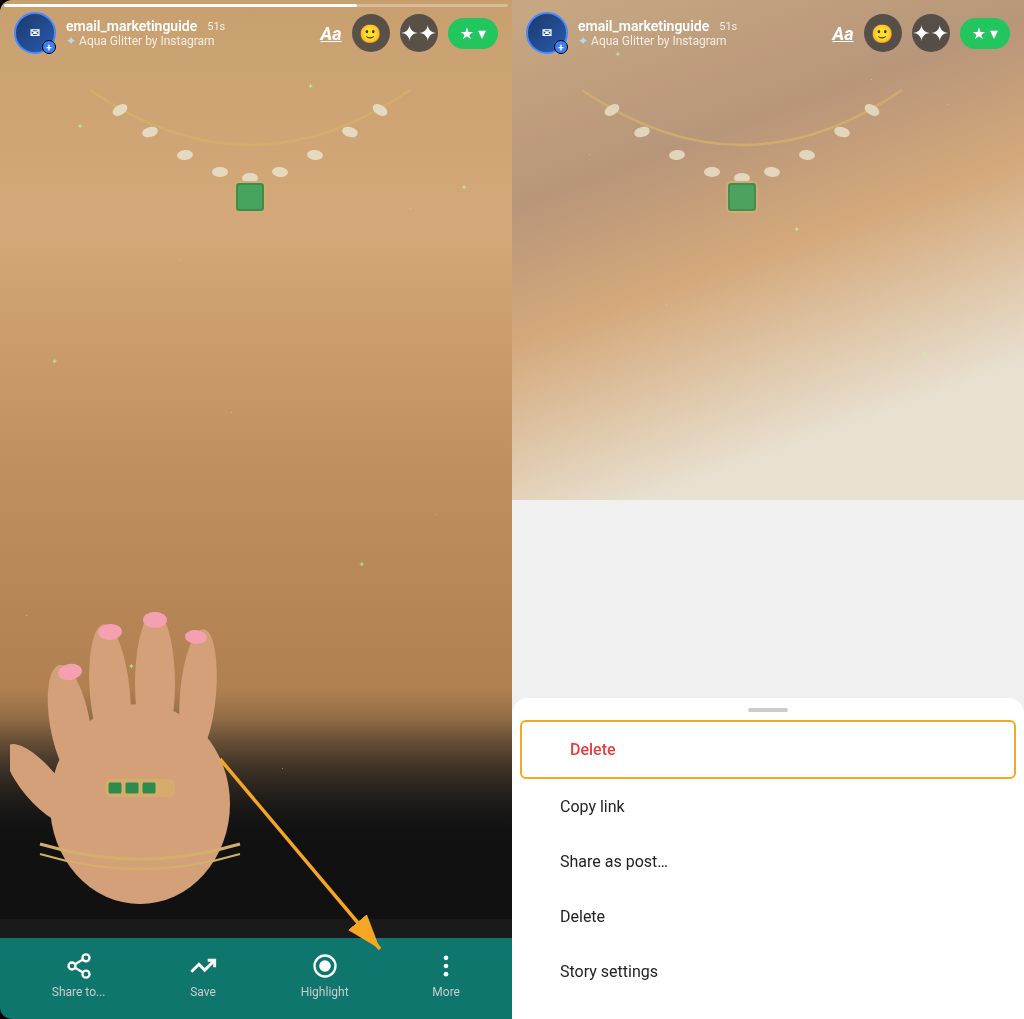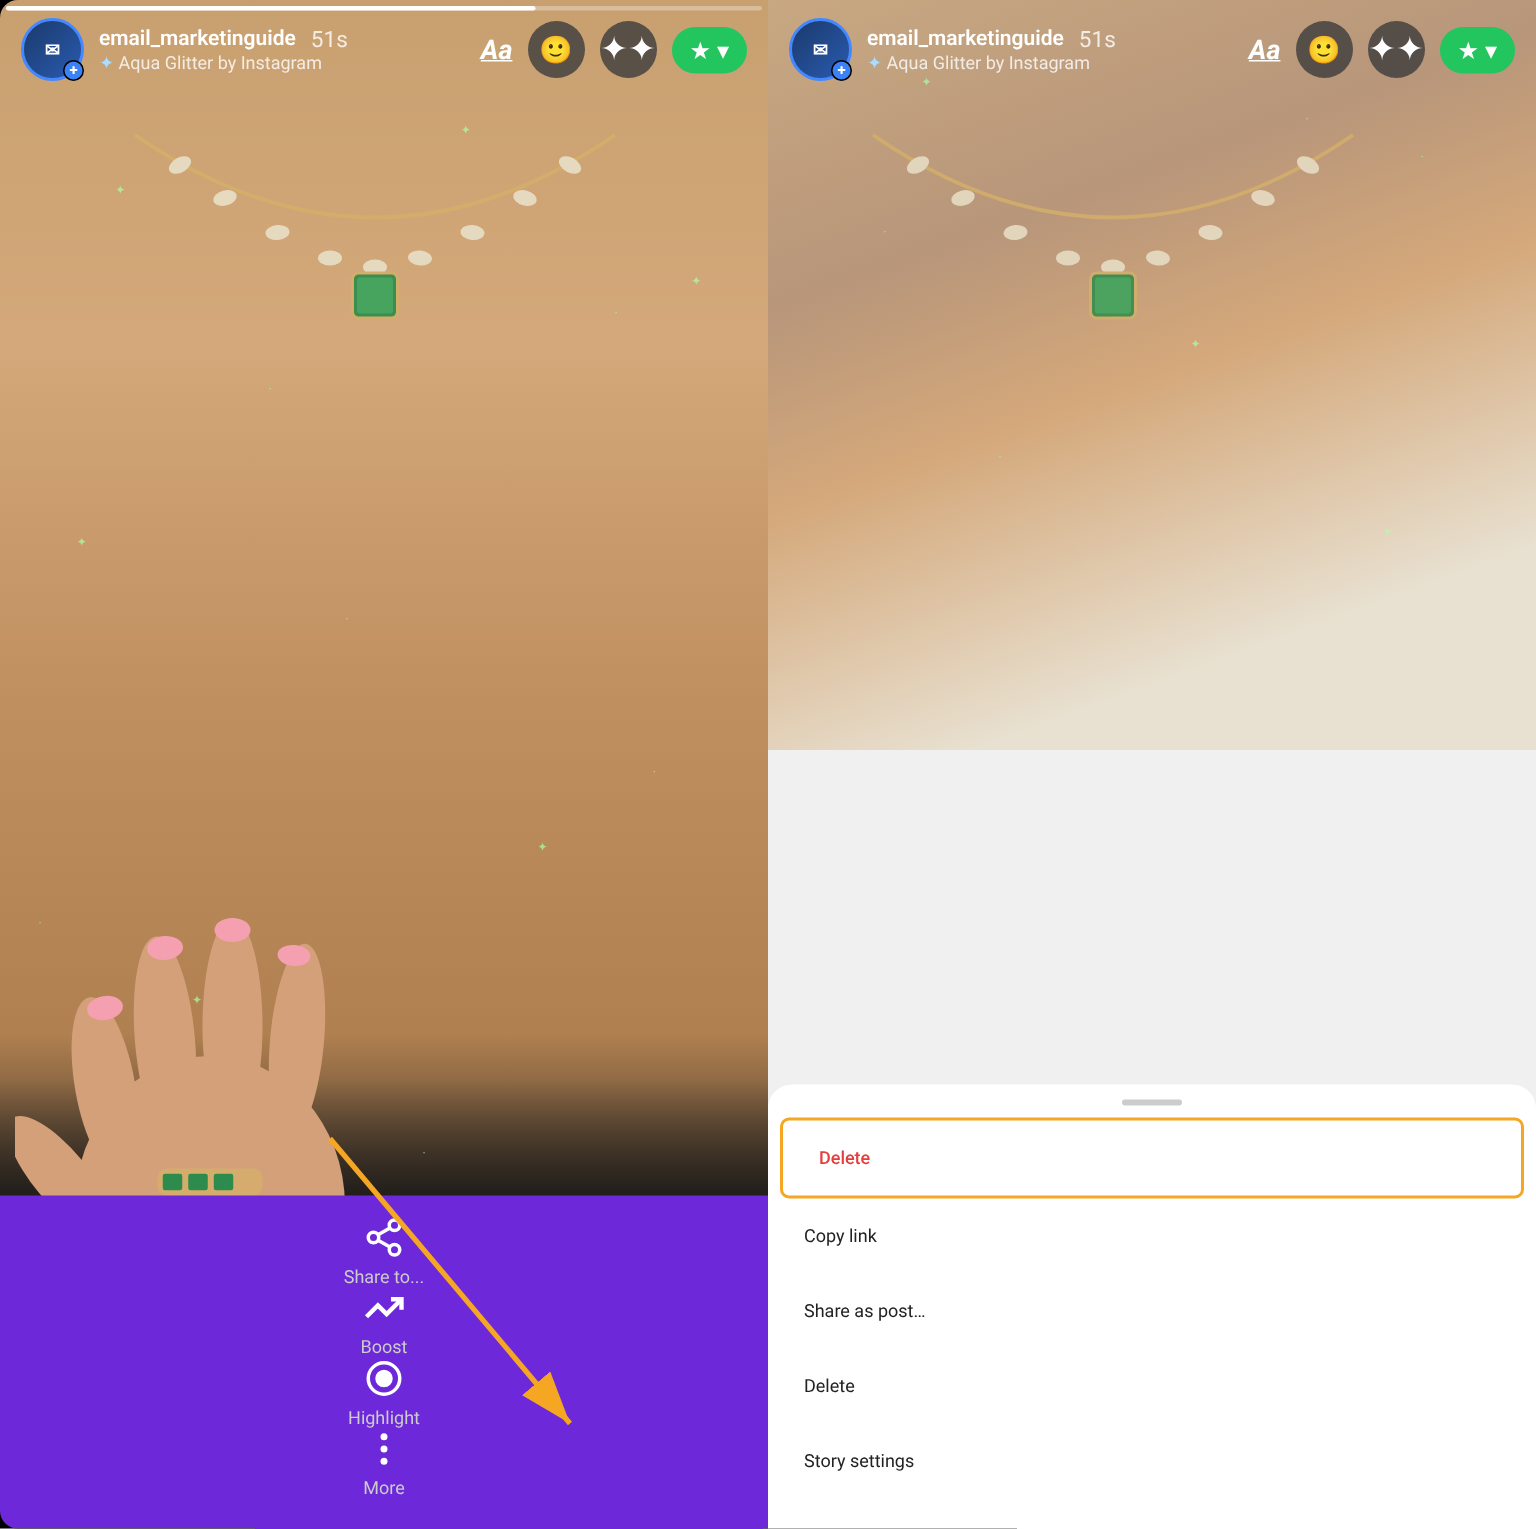--- a/index.html
+++ b/index.html
@@ -73,21 +73,21 @@
     }
 
     .username {
       color: #fff;
       font-size: 14px;
       font-weight: 600;
     }
 
     .time-ago {
       color: rgba(255,255,255,0.8);
-      font-size: 15px;
+      font-size: 11px;
       margin-left: 6px;
     }
 
     .filter-label {
       color: rgba(255,255,255,0.8);
       font-size: 12px;
       display: flex;
       align-items: center;
       gap: 3px;
     }
@@ -152,27 +152,26 @@
       border-radius: 2px;
       width: 70%;
     }
 
     
     .bottom-bar {
       position: absolute;
       bottom: 0;
       left: 0;
       right: 0;
-      background: #6d28d9;
+      background: #0f766e;
       padding: 14px 10px 20px;
       display: flex;
       justify-content: space-around;
       align-items: center;
       z-index: 10;
-      flex-direction: column;
     }
 
     .action-item {
       display: flex;
       flex-direction: column;
       align-items: center;
       gap: 5px;
       color: #fff;
       cursor: pointer;
     }
@@ -215,24 +214,25 @@
     .menu-handle {
       width: 40px;
       height: 4px;
       background: #ccc;
       border-radius: 2px;
       margin: 10px auto 8px;
     }
 
     .menu-item {
       padding: 18px 24px;
-      font-size: 12px;
+      font-size: 16px;
       color: #222;
       cursor: pointer;
       border-bottom: none;
+      margin-left: 24px;
     }
 
     .menu-item.delete {
       color: #e53e3e;
       font-weight: 500;
     }
 
     
     .delete-highlight {
       border: 2.5px solid #f5a623;
@@ -429,21 +429,21 @@
         <line x1="8.59" y1="13.51" x2="15.42" y2="17.49"></line>
           <line x1="15.41" y1="6.51" x2="8.59" y2="10.49"></line>
       </svg>
       <span class="action-label">Share to...</span>
     </div>
     <div class="action-item">
       <svg width="28" height="28" viewBox="0 0 24 24" fill="none" stroke="white" stroke-width="2.5">
         <polyline points="22 7 13.5 15.5 8.5 10.5 2 17"></polyline>
           <polyline points="16 7 22 7 22 13"></polyline>
       </svg>
-      <span class="action-label">Boost</span>
+      <span class="action-label">Save</span>
     </div>
     <div class="action-item">
       <svg width="28" height="28" viewBox="0 0 24 24" fill="none" stroke="white" stroke-width="2">
         <circle cx="12" cy="12" r="9"></circle>
         <circle cx="12" cy="12" r="4" fill="white"></circle>
       </svg>
       <span class="action-label">Highlight</span>
     </div>
     <div class="action-item more-highlight">
       <svg width="28" height="28" viewBox="0 0 24 24" fill="white">

